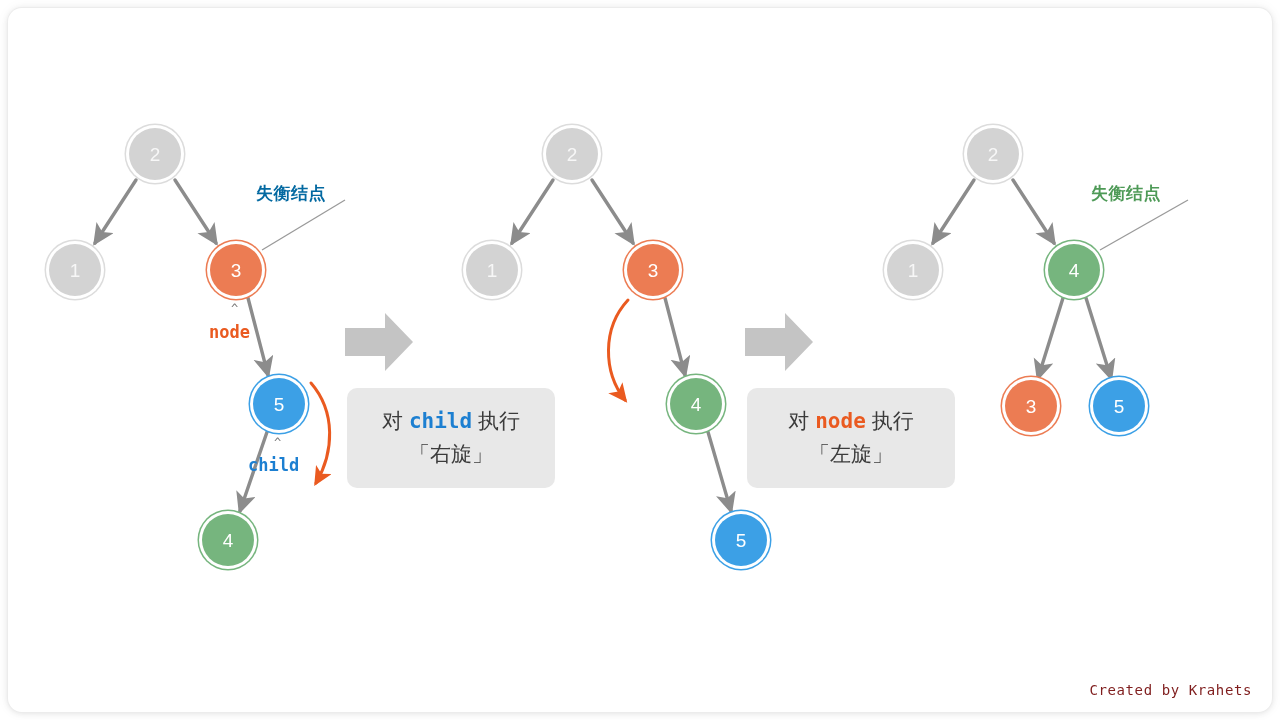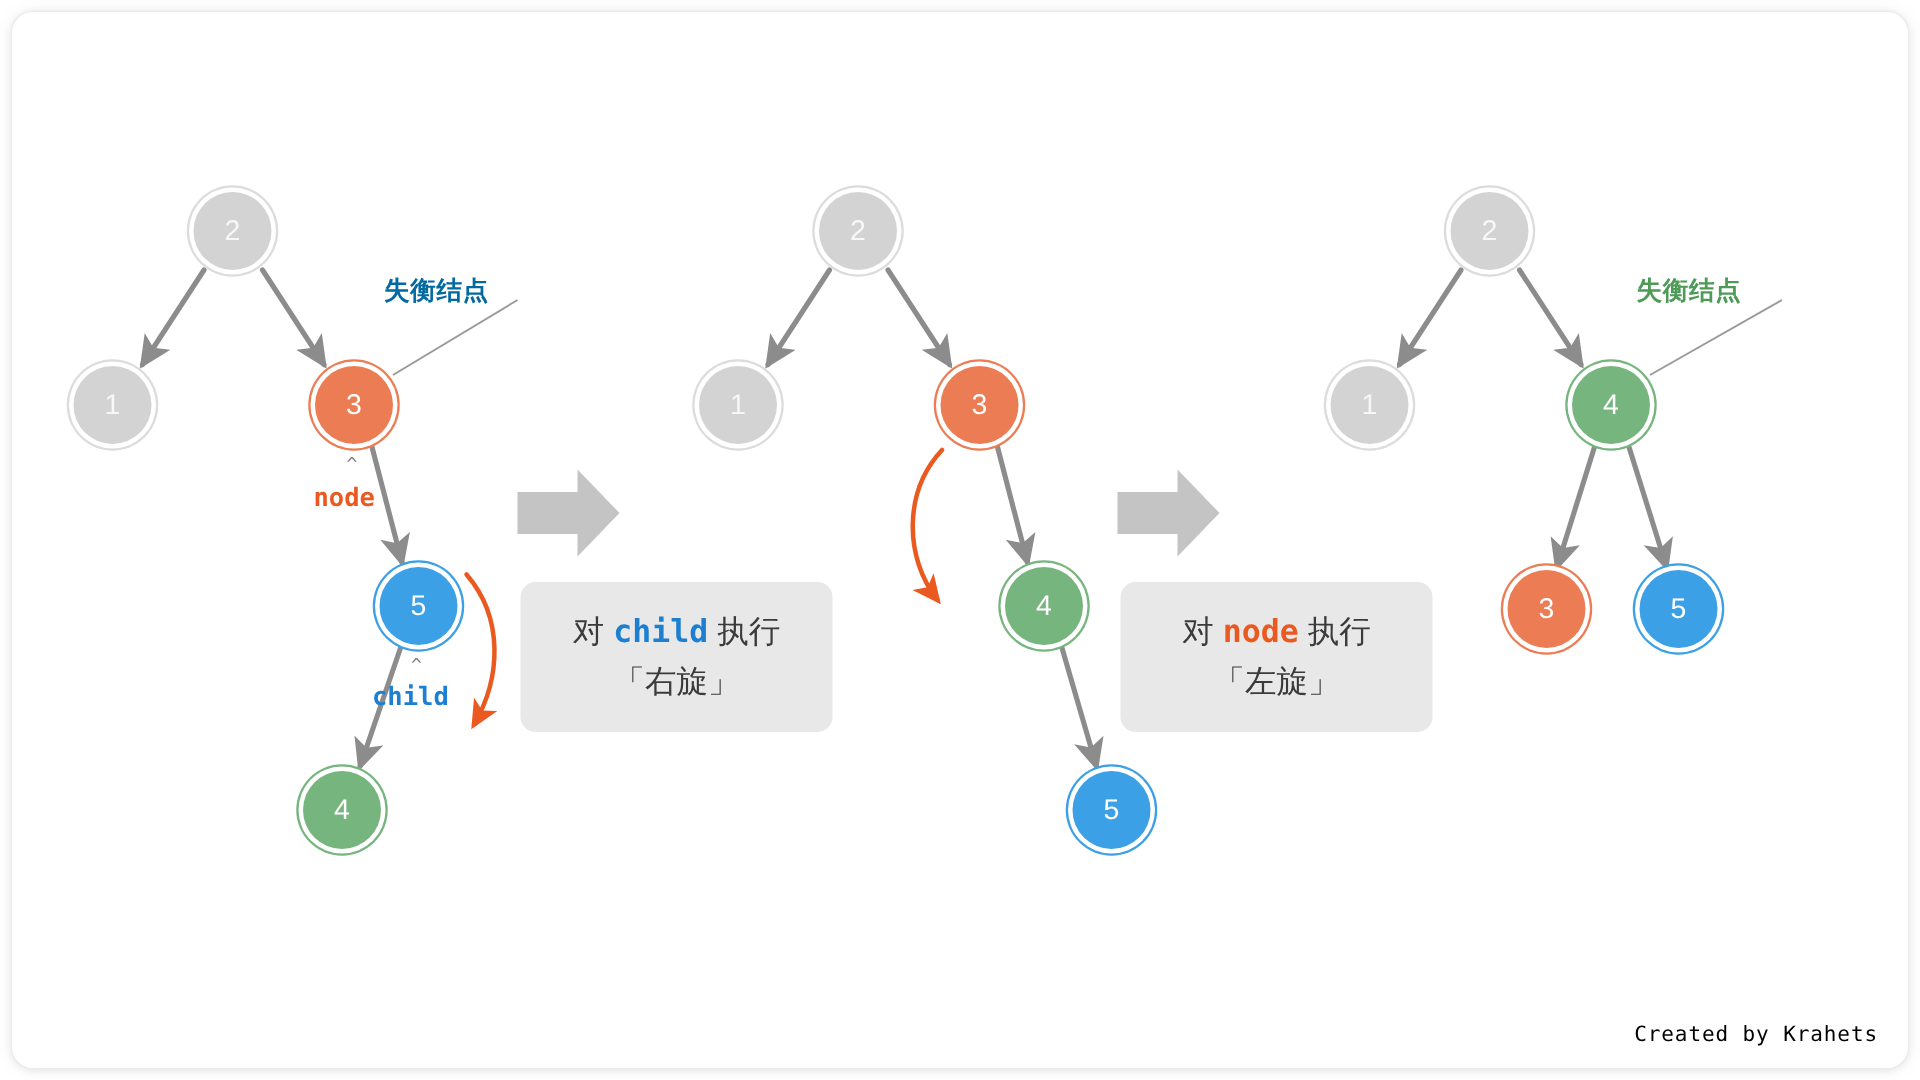--- a/index.html
+++ b/index.html
@@ -136,21 +136,21 @@
   .callout .mono.blue   { color: #1c7fd1; }
   .callout .mono.orange { color: #ea5a20; }
 
   
   #watermark {
     position: absolute;
     right: 28px;
     bottom: 22px;
     font-family: "DejaVu Sans Mono", "Liberation Mono", monospace;
     font-size: 14px;
-    color: #000000;
+    color: #7f1d1d;
     letter-spacing: 0.6px;
     user-select: none;
     margin-left: 38px;
   }
 </style>
 </head>
 <body>
 
 <div id="root">
   <div id="card"></div>

